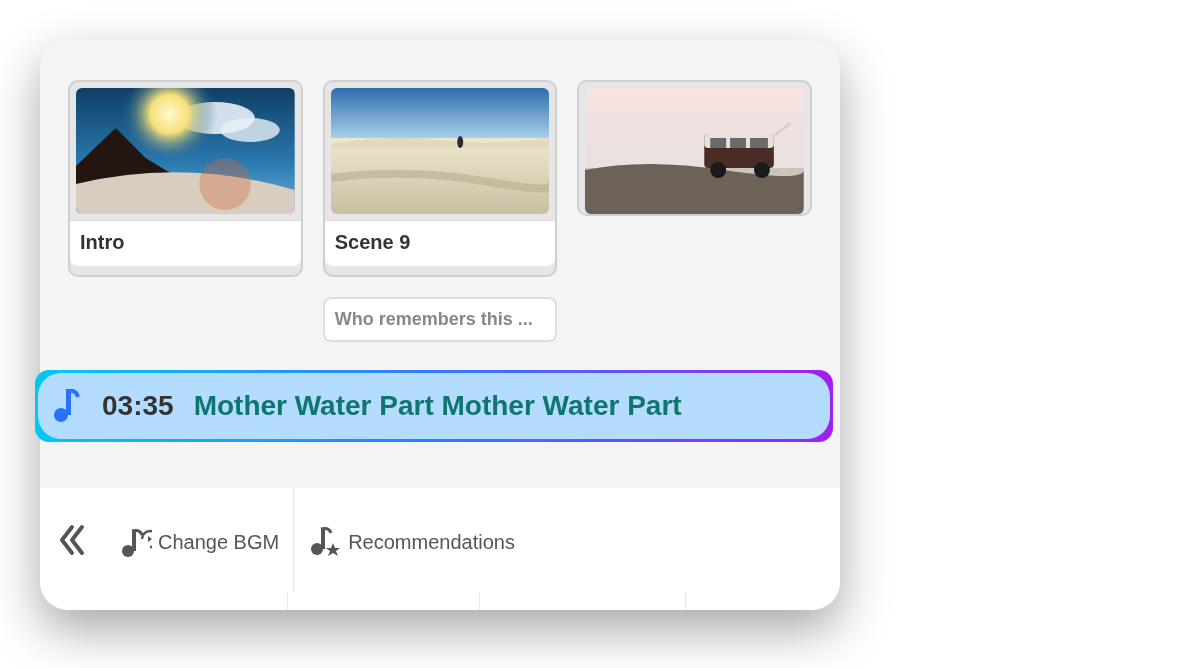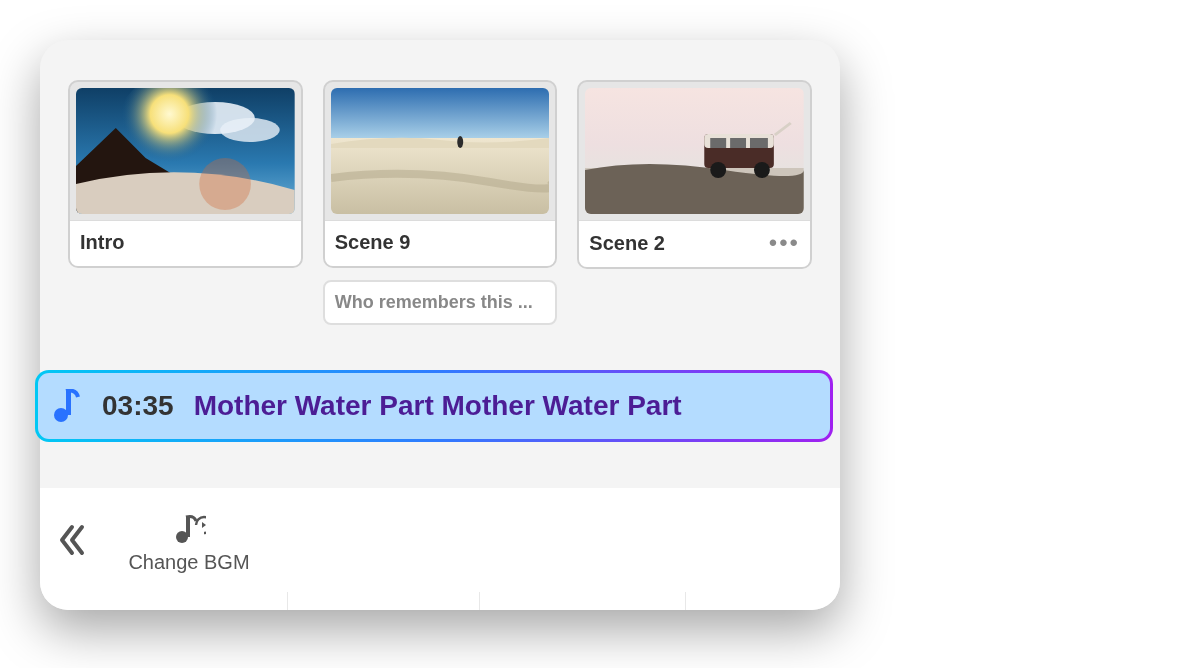--- a/index.html
+++ b/index.html
@@ -40,21 +40,21 @@
     border-radius: 6px;
     overflow: hidden;
     position: relative;
   }
 
   .thumb svg { width: 100%; height: 100%; display: block; }
 
   .scene-title-row {
     background: #fff;
     border-top: 1px solid #dcdcdc;
-    margin: 6px -6px 0 -6px;
+    margin: 6px -6px 9px -6px;
     padding: 10px 10px 12px 10px;
     border-radius: 0 0 8px 8px;
     display: flex;
     align-items: center;
     justify-content: space-between;
   }
 
   .scene-title {
     font-size: 20px;
     font-weight: 700;
@@ -72,46 +72,47 @@
     background: #fff;
     border: 2px solid #dedede;
     border-radius: 8px;
     padding: 10px 10px;
     font-size: 18px;
     font-weight: 600;
     color: #888;
     white-space: nowrap;
     overflow: hidden;
     text-overflow: ellipsis;
+    margin-top: 8px;
   }
 
   .bgm-bar {
     position: absolute;
     left: 35px;
     top: 370px;
     width: 798px;
     height: 72px;
     border-radius: 14px;
     padding: 3px;
     background: linear-gradient(90deg, #01c8f4 0%, #2f7cff 50%, #a020f0 100%);
     z-index: 5;
   }
   .bgm-inner {
     width: 100%;
     height: 100%;
-    border-radius: 11px;
+    border-radius: 23px;
     background: #b4dcff;
     display: flex;
     align-items: center;
     padding: 0 14px;
     gap: 20px;
   }
   .bgm-note { width: 30px; height: 34px; color: #2972ff; flex-shrink: 0; }
   .bgm-time { font-size: 28px; font-weight: 700; color: #333; }
-  .bgm-title { font-size: 28px; font-weight: 600; color: #4c1d95; white-space: nowrap; overflow: hidden; }
+  .bgm-title { font-size: 28px; font-weight: 600; color: #0f766e; white-space: nowrap; overflow: hidden; }
 
   .toolbar {
     position: absolute;
     left: 0;
     right: 0;
     top: 448px;
     background: #fff;
     display: flex;
     align-items: stretch;
     height: 104px;
@@ -122,21 +123,21 @@
     display: flex;
     align-items: center;
     justify-content: center;
     color: #5b5b5b;
   }
 
   .tool-btn {
     flex: 0 0 auto;
     padding: 10px 14px 6px 14px;
     display: flex;
-    flex-direction: column;
+    flex-direction: row;
     align-items: center;
     justify-content: center;
     gap: 6px;
     border-right: 1px solid #e8e8e8;
     color: #525252;
     min-width: 150px;
   }
   .tool-btn:last-child { border-right: none; }
   .tool-icon { width: 34px; height: 34px; color: #555; }
   .tool-label { font-size: 20px; color: #555; white-space: nowrap; }
@@ -239,24 +240,20 @@
             <rect x="120" y="46" width="70" height="34" rx="4" fill="#4a2c27"></rect>
             <rect x="120" y="46" width="70" height="14" rx="4" fill="#e8e1d8"></rect>
             <rect x="126" y="50" width="16" height="10" fill="#6b6b6b"></rect>
             <rect x="146" y="50" width="16" height="10" fill="#6b6b6b"></rect>
             <rect x="166" y="50" width="18" height="10" fill="#6b6b6b"></rect>
             <circle cx="134" cy="82" r="8" fill="#1a1a1a"></circle>
             <circle cx="178" cy="82" r="8" fill="#1a1a1a"></circle>
             <path d="M190 46 L206 34 L208 36 L192 48 Z" fill="#d8d0c6"></path>
           </svg>
         </div>
-        <div class="scene-title-row">
-          <span class="scene-title">Scene 2</span>
-          <span class="more-dots">•••</span>
-        </div>
       </div>
     </div>
 
   </div>
 
   <div class="toolbar">
     <div class="tool-arrow">
       <svg width="28" height="34" viewBox="0 0 28 34">
           <path d="M14 4 L4 17 L14 30 M24 4 L14 17 L24 30" stroke="#555" stroke-width="4" fill="none" stroke-linecap="round" stroke-linejoin="round"></path>
         </svg>
@@ -269,20 +266,31 @@
             <rect x="14" y="6" width="4" height="20" fill="#555"></rect>
             <path d="M14 6 Q22 4 24 10" stroke="#555" stroke-width="3" fill="none"></path>
             <path d="M24 14 A8 8 0 1 1 32 22" stroke="#555" stroke-width="2.4" fill="none"></path>
             <path d="M30 11 L34 14 L30 17 Z" fill="#555"></path>
           </svg>
       </span>
       <span class="tool-label">Change BGM</span>
     </div>
 
 
+    <div class="tool-btn" style="min-width:210px">
+      <span class="tool-icon">
+        <svg viewBox="0 0 34 34">
+            <circle cx="9" cy="24" r="6" fill="#555"></circle>
+            <rect x="13" y="4" width="4" height="20" fill="#555"></rect>
+            <path d="M13 4 Q21 2 23 8" stroke="#555" stroke-width="3" fill="none"></path>
+            <path d="M25 18 L27 23 L32 23 L28 26 L30 31 L25 28 L20 31 L22 26 L18 23 L23 23 Z" fill="#555"></path>
+          </svg>
+      </span>
+      <span class="tool-label">Recommendations</span>
+    </div>
 
   </div>
 
   <div class="toolbar-underline">
     <div class="seg"></div>
       <div class="seg"></div>
       <div class="seg"></div>
       <div class="seg"></div>
   </div>
 

